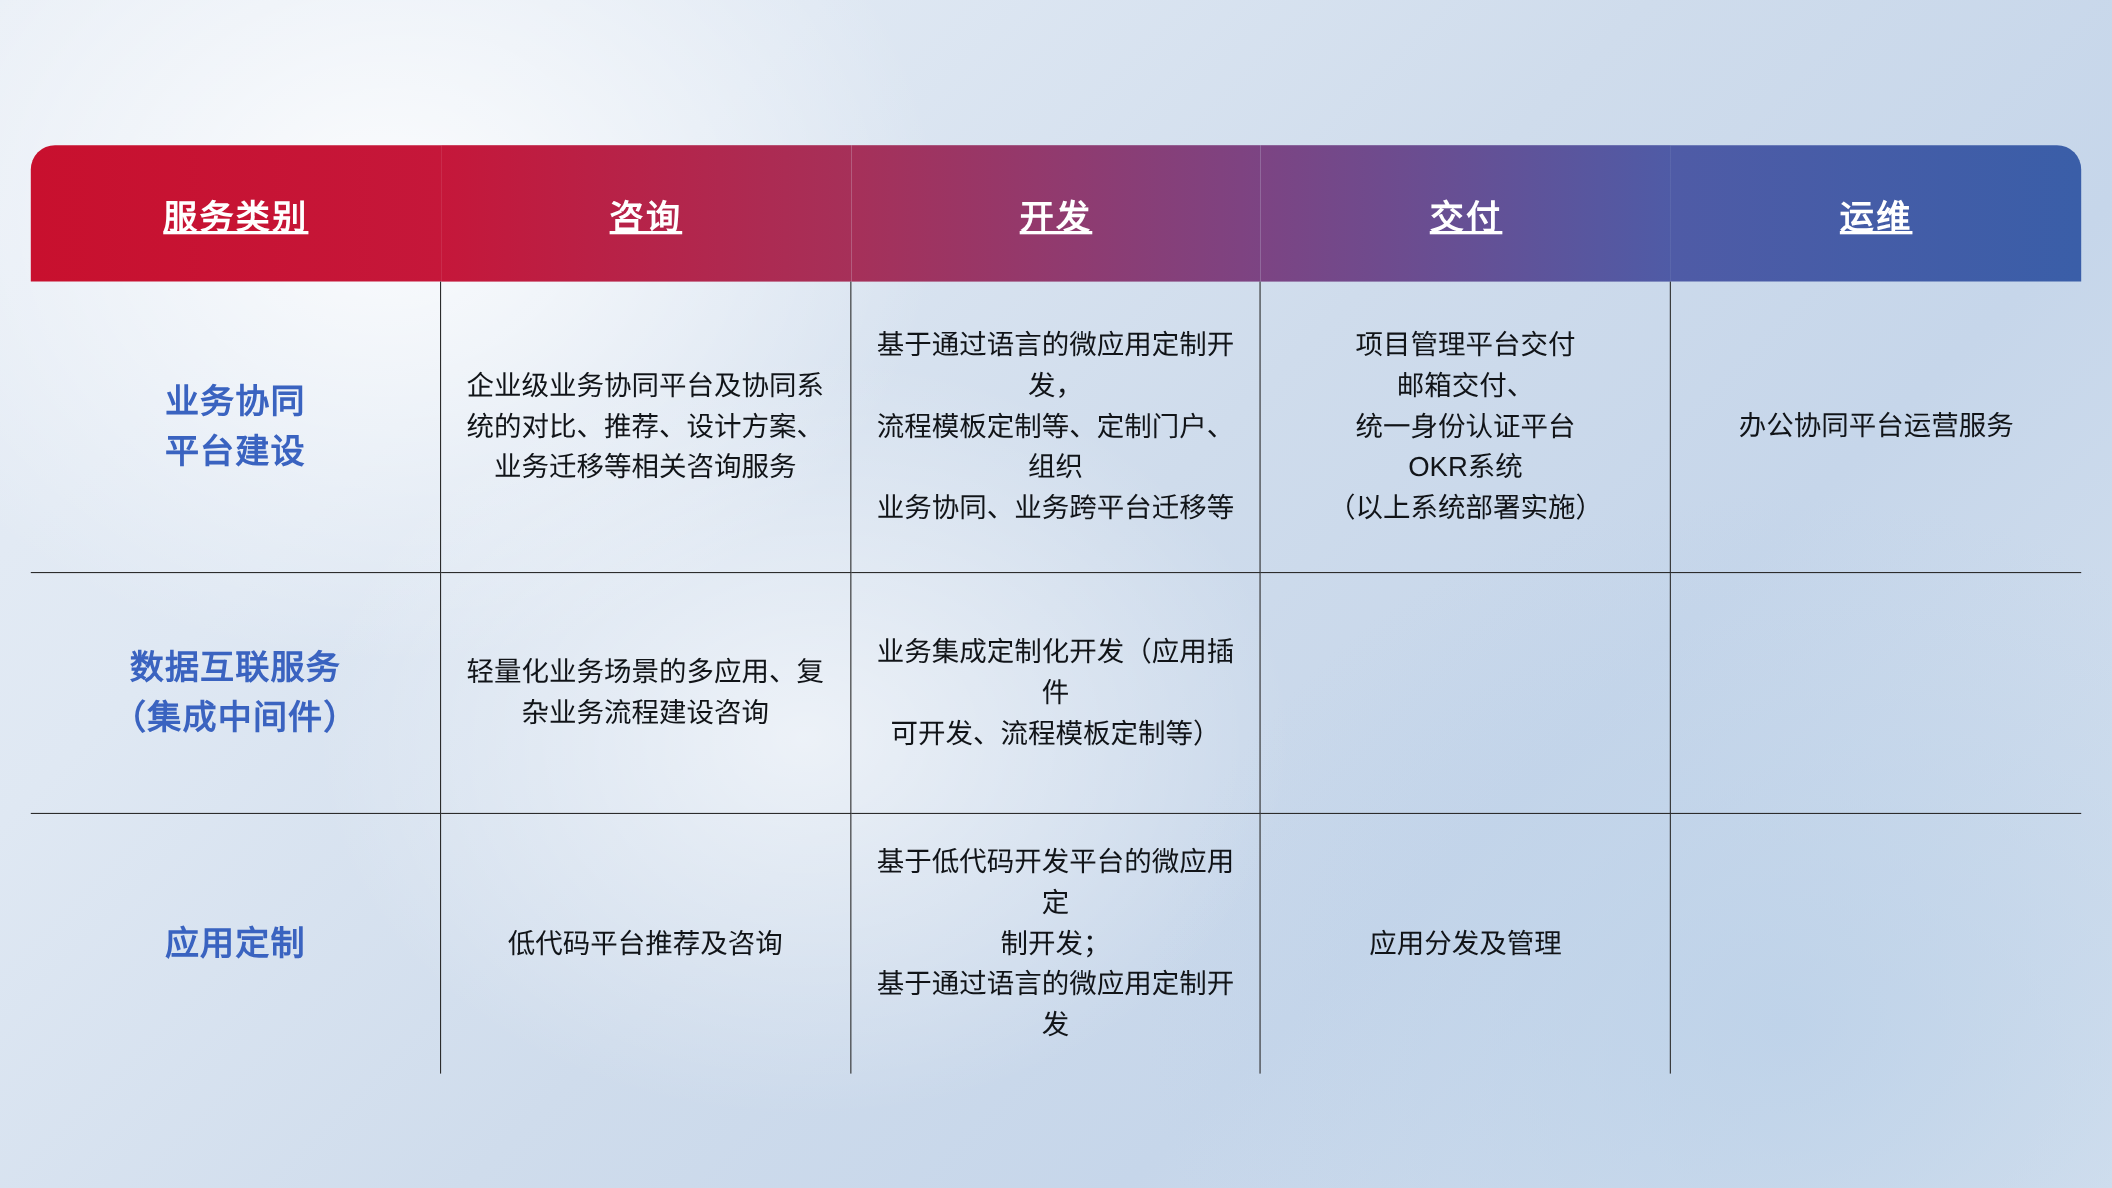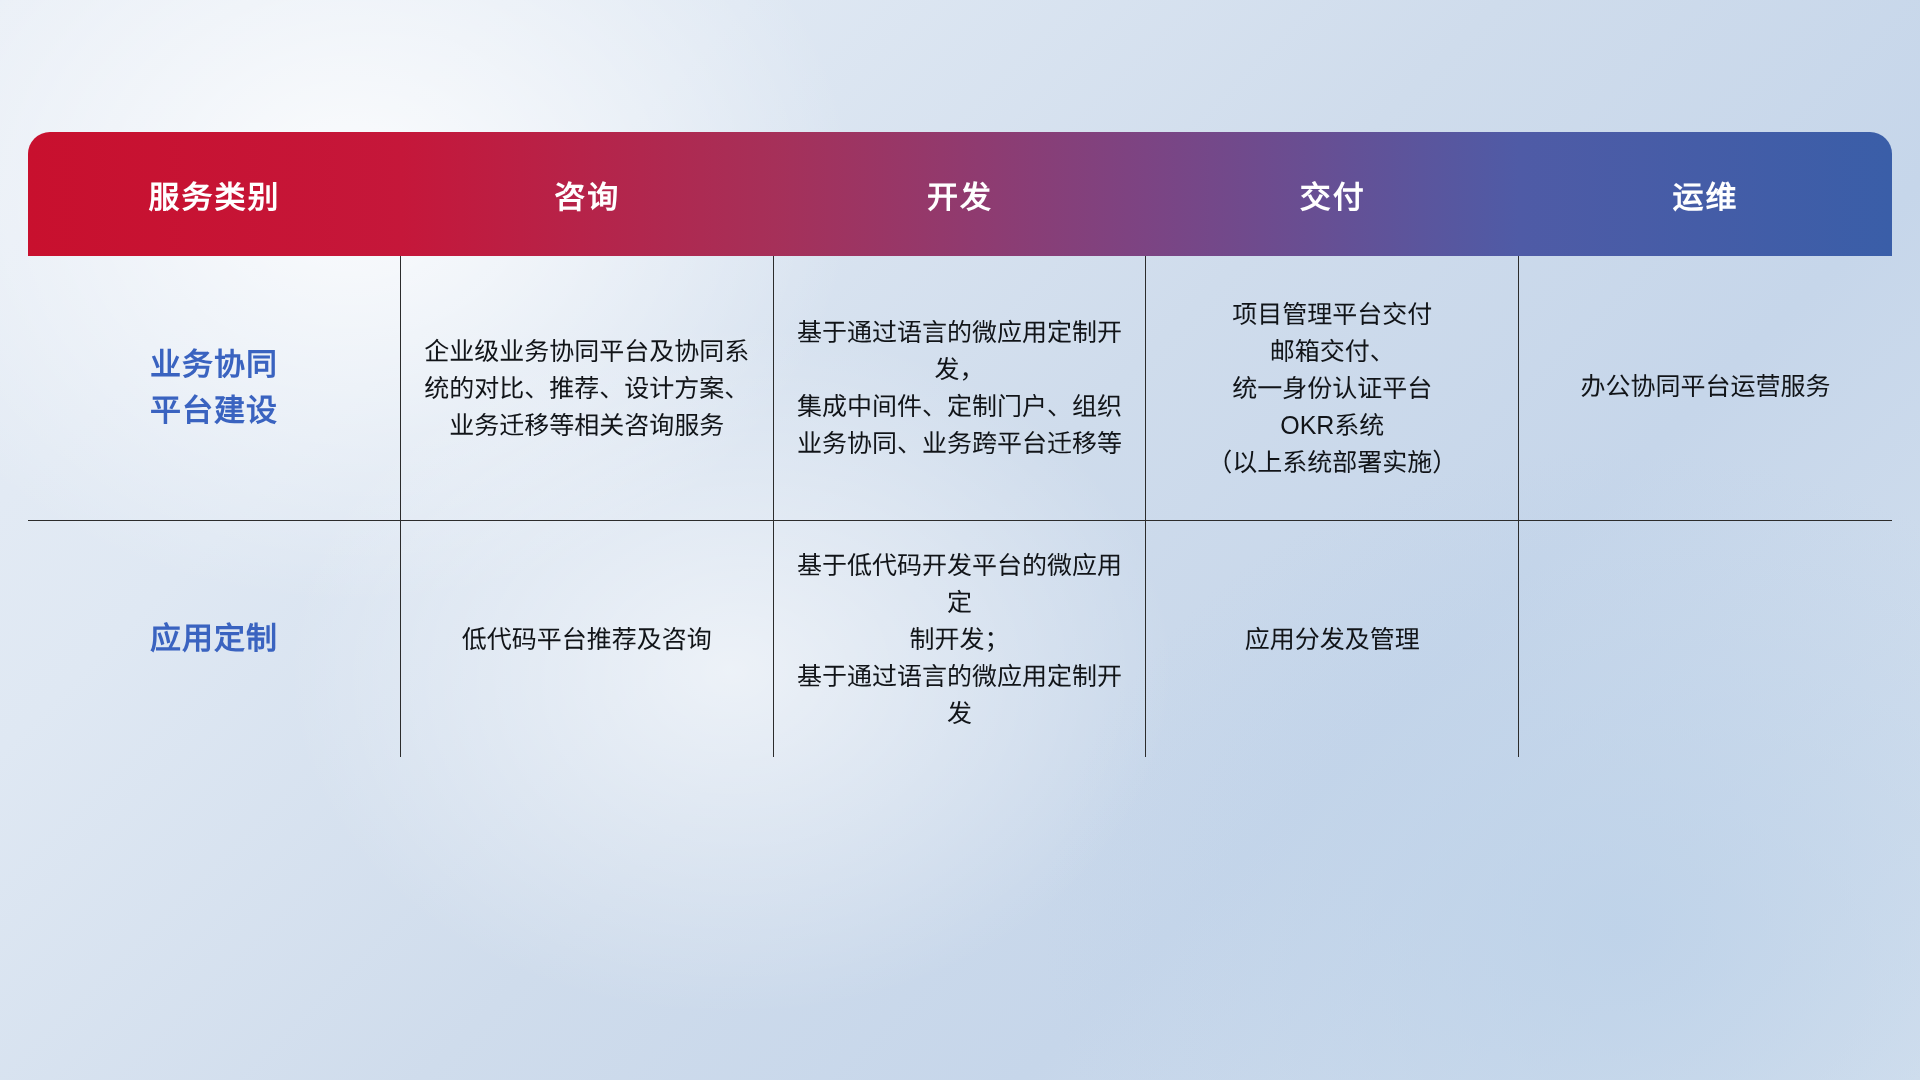--- a/index.html
+++ b/index.html
@@ -57,20 +57,21 @@
   thead tr.header-row th {
     height: 124px;
     padding: 0 10px;
     color: #ffffff;
     font-size: 31px;
     font-weight: bold;
     text-align: center;
     vertical-align: middle;
     letter-spacing: 2px;
     border: none;
+    text-decoration: underline;
   }
   thead tr.header-row th:nth-child(1) {
     background: linear-gradient(90deg, #c8102e 0%, #c5173a 100%);
     border-top-left-radius: 22px;
   }
   thead tr.header-row th:nth-child(2) {
     background: linear-gradient(90deg, #c5173a 0%, #a63059 100%);
   }
   thead tr.header-row th:nth-child(3) {
     background: linear-gradient(90deg, #a63059 0%, #7c4483 100%);
@@ -144,35 +145,51 @@
           <span class="cell-line">业务协同</span>
           <span class="cell-line">平台建设</span>
         </td>
         <td>
           <span class="cell-line">企业级业务协同平台及协同系</span>
           <span class="cell-line">统的对比、推荐、设计方案、</span>
           <span class="cell-line">业务迁移等相关咨询服务</span>
         </td>
         <td>
           <span class="cell-line">基于通过语言的微应用定制开发，</span>
-          <span class="cell-line">集成中间件、定制门户、组织</span>
+          <span class="cell-line">流程模板定制等、定制门户、组织</span>
           <span class="cell-line">业务协同、业务跨平台迁移等</span>
         </td>
         <td>
           <span class="cell-line">项目管理平台交付</span>
           <span class="cell-line">邮箱交付、</span>
           <span class="cell-line">统一身份认证平台</span>
           <span class="cell-line">OKR系统</span>
           <span class="cell-line">（以上系统部署实施）</span>
         </td>
         <td>
           <span class="cell-line">办公协同平台运营服务</span>
         </td>
       </tr>
 
+      <tr class="row-2">
+        <td class="cat-cell">
+          <span class="cell-line">数据互联服务</span>
+          <span class="cell-line">（集成中间件）</span>
+        </td>
+        <td>
+          <span class="cell-line">轻量化业务场景的多应用、复</span>
+          <span class="cell-line">杂业务流程建设咨询</span>
+        </td>
+        <td>
+          <span class="cell-line">业务集成定制化开发（应用插件</span>
+          <span class="cell-line">可开发、流程模板定制等）</span>
+        </td>
+        <td class="empty-cell"></td>
+        <td class="empty-cell"></td>
+      </tr>
 
       <tr class="row-3">
         <td class="cat-cell">
           <span class="cell-line">应用定制</span>
         </td>
         <td>
           <span class="cell-line">低代码平台推荐及咨询</span>
         </td>
         <td>
           <span class="cell-line">基于低代码开发平台的微应用定</span>

